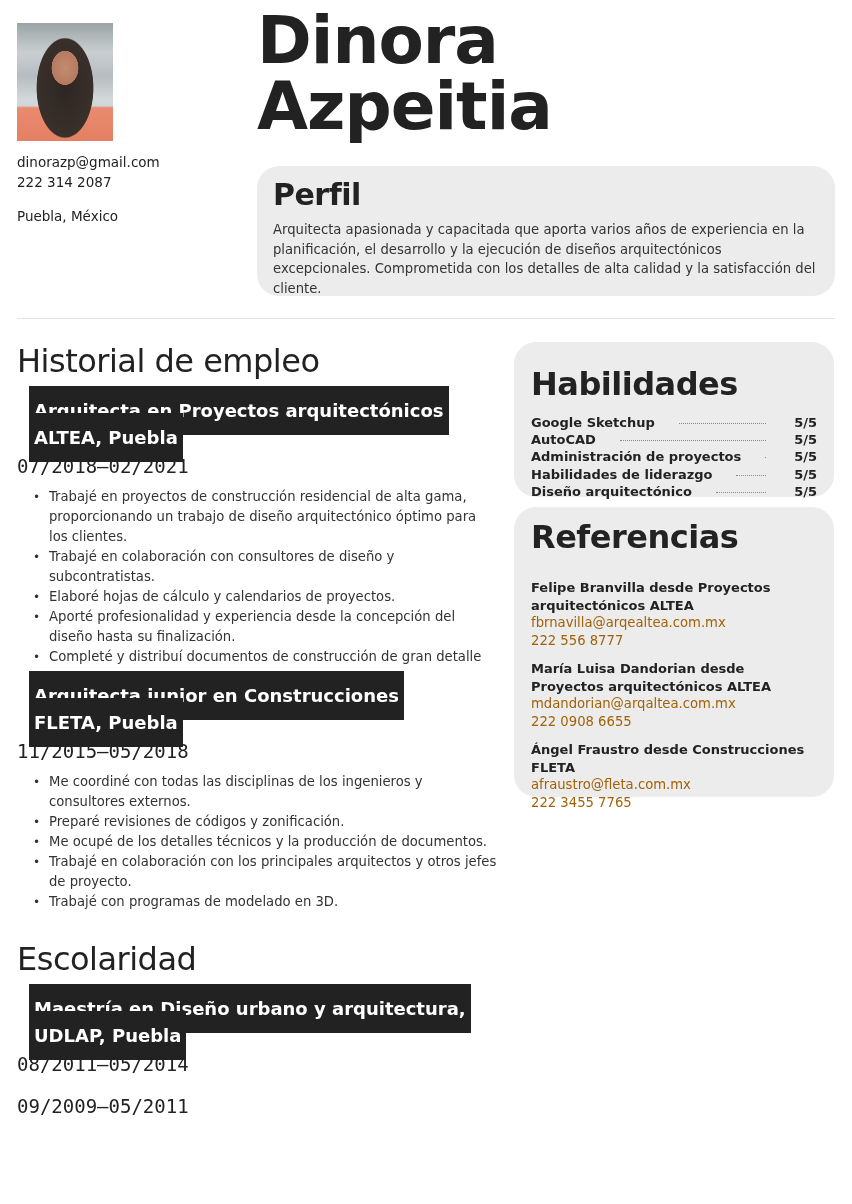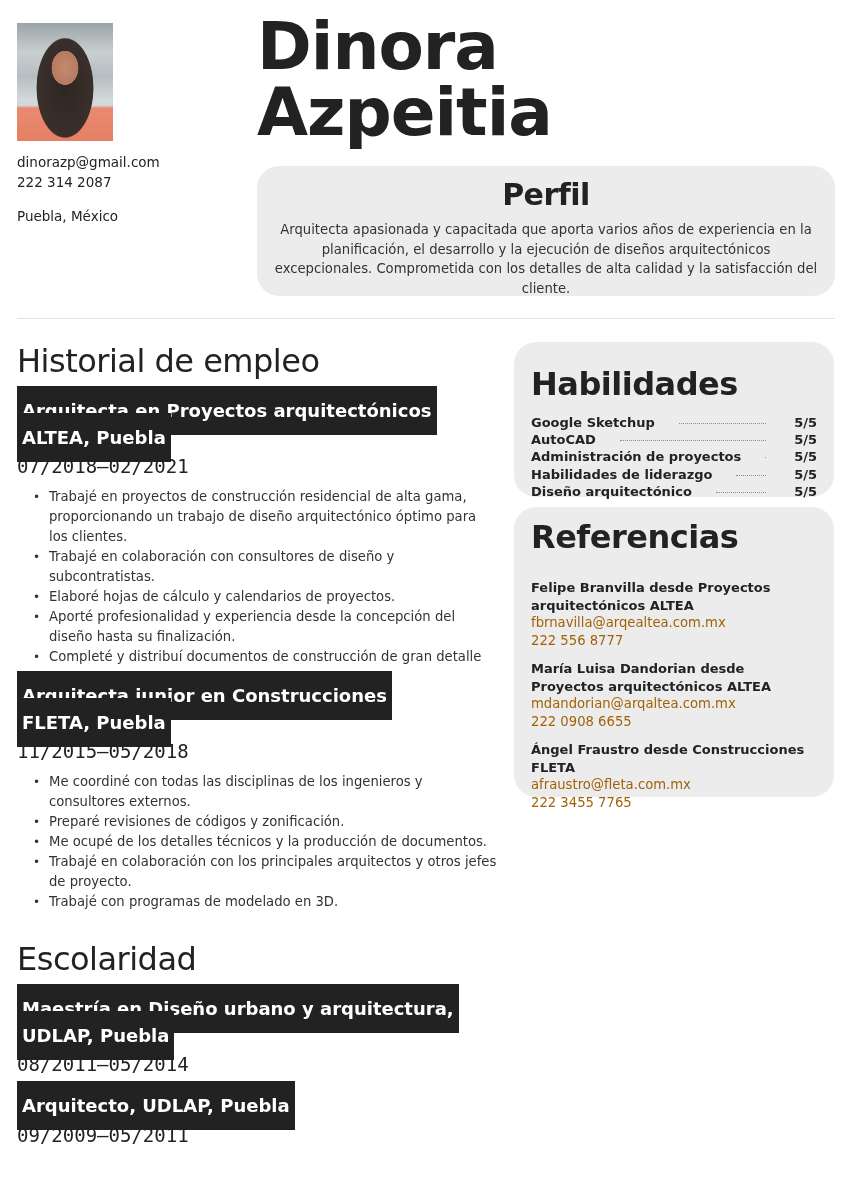--- a/index.html
+++ b/index.html
@@ -13,46 +13,45 @@
       radial-gradient(ellipse 22px 28px at 50% 38%, #c48b6f 0%, #b57a60 60%, rgba(0,0,0,0) 62%),
       radial-gradient(ellipse 40px 70px at 50% 55%, #2e2622 0%, #3a302b 70%, rgba(0,0,0,0) 72%),
       linear-gradient(to bottom, rgba(0,0,0,0) 0%, rgba(0,0,0,0) 70%, #e98a6e 72%, #e48064 100%),
       linear-gradient(to bottom, #9aa3a6 0%, #c9cfd1 25%, #b6bdc0 45%, #d3d8da 65%, #c2c7c9 100%);
     overflow: hidden;
   }
   .contact { position: absolute; left: 17px; top: 152px; font-size: 13.5px; line-height: 20px; color: #222; }
   .contact .loc { margin-top: 14px; }
 
   .name {
-    position: absolute; left: 257px; top: 14px;
+    position: absolute; left: 257px; top: 8px;
     font-family: "DejaVu Sans", sans-serif; font-weight: bold;
     font-size: 66px; line-height: 66px; letter-spacing: -1px; color: #222;
   }
 
   .panel {
     background: #ececec; border-radius: 22px;
   }
   .perfil {
     position: absolute; left: 257px; top: 166px; width: 578px; height: 130px;
     padding: 10px 16px 0 16px;
-    text-align: center;
   }
   .perfil h2 { font-size: 30px; line-height: 38px; font-weight: bold; color: #222; letter-spacing: -0.5px; }
   .perfil p { margin-top: 6px; font-size: 13.2px; line-height: 19.5px; color: #333; }
 
   .divider { position: absolute; left: 17px; top: 318px; width: 818px; height: 1px; background: #e4e4e4; }
 
   
   .left { position: absolute; left: 17px; top: 338px; width: 480px; }
   .section-title { font-size: 32px; line-height: 46px; font-weight: normal; color: #222; letter-spacing: -0.5px; }
   .job { margin-top: 14px; }
   .job-title {
     font-size: 18px; line-height: 26.5px; font-weight: bold; color: #ffffff;
     display: inline; background: #222222; padding: 14px 5px;
-    box-decoration-break: clone; -webkit-box-decoration-break: clone;
+    box-decoration-break: clone; margin-left: 12px; -webkit-box-decoration-break: clone;
   }
   .job-title-wrap { width: 470px; }
   .dates { font-family: "DejaVu Sans Mono", "Liberation Mono", monospace; font-size: 19px; line-height: 26px; color: #222; margin-top: 2px; }
   .bullets { margin-top: 8px; padding-left: 32px; list-style: none; }
   .bullets li { position: relative; font-size: 13.2px; line-height: 20px; color: #333; }
   .bullets li::before { content: "•"; position: absolute; left: -16px; top: 0; font-size: 12px; color: #333; }
 
   .job2 { margin-top: 16px; }
   .edu-title { margin-top: 24px; }
   .edu { margin-top: 14px; }
@@ -130,21 +129,20 @@
   </div>
 
   <h2 class="section-title edu-title">Escolaridad</h2>
 
   <div class="edu">
     <div class="job-title-wrap" style="width:485px"><span class="job-title">Maestría en Diseño urbano y arquitectura, UDLAP, Puebla</span></div>
     <div class="dates">08/2011—05/2014</div>
   </div>
 
   <div class="edu edu2">
-    <div class="job-title-wrap"><span class="job-title">Arquitecto, UDLAP, Puebla</span></div>
     <div class="dates">09/2009—05/2011</div>
   </div>
 </div>
 
 <div class="skills panel">
   <h2>Habilidades</h2>
   <div class="skill-list">
     <div class="skill-row">
       <span class="skill-name">Google Sketchup</span>
       <span class="skill-dots"></span>

